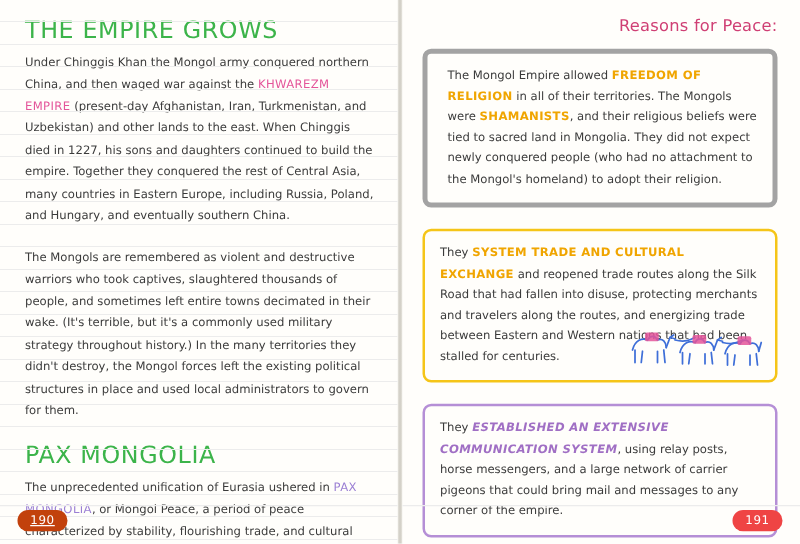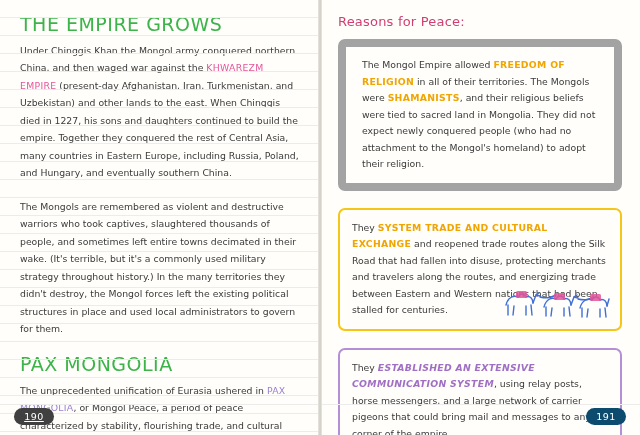--- a/index.html
+++ b/index.html
@@ -61,20 +61,21 @@
     letter-spacing: 0.5px;
     margin: 0 0 7px 0;
     line-height: 1.1;
   }
   h2.subhead {
     color: #cf3f74;
     font-size: 13px;
     font-weight: normal;
     margin: 0 0 10px 0;
     letter-spacing: 0.2px;
+    text-align: right;
   }
   p.body {
     font-size: 9.3px;
     line-height: 17.5px;
     color: #3b3b3b;
     margin: 0 0 16px 0;
     text-align: left;
   }
   p.body:last-child { margin-bottom: 0; }
 
@@ -86,21 +87,21 @@
   .callout {
     border-radius: 7px;
     padding: 10px 12px;
     font-size: 9.3px;
     line-height: 16.5px;
     color: #3b3b3b;
     box-sizing: border-box;
     margin-bottom: 17px;
     position: relative;
   }
-  .callout.teal { border: 8px solid #a3a3a3; padding-left: 16px; }
+  .callout.teal { border: 4px solid #a3a3a3; padding-left: 16px; }
   .callout.yellow { border: 2px solid #f5c518; }
   .callout.purple { border: 2px solid #b58fd6; }
 
   .camel-art {
     position: absolute;
     right: 10px;
     bottom: 8px;
     width: 110px;
     height: 46px;
   }
@@ -114,26 +115,26 @@
     border-radius: 9px;
     color: #ffffff;
     font-size: 9.5px;
     display: flex;
     align-items: center;
     justify-content: center;
     letter-spacing: 0.5px;
   }
   .pagenum-left {
     left: 14px;
-    background: #404040;
+    background: #c2410c;
     text-decoration: underline;
   }
   .pagenum-right {
     right: 14px;
-    background: #0c4a6e;
+    background: #ef4444;
   }
   .footer-rule {
     position: absolute;
     left: 0; right: 0;
     bottom: 30px;
     height: 1px;
     background: #ececec;
   }
 </style>
 </head>

